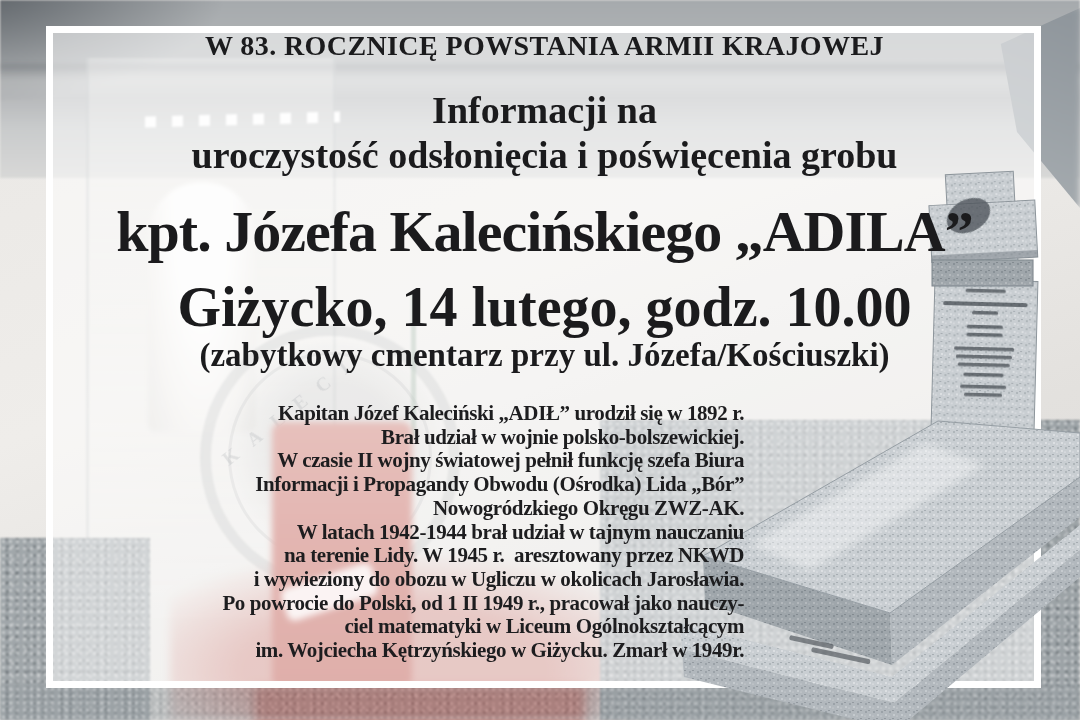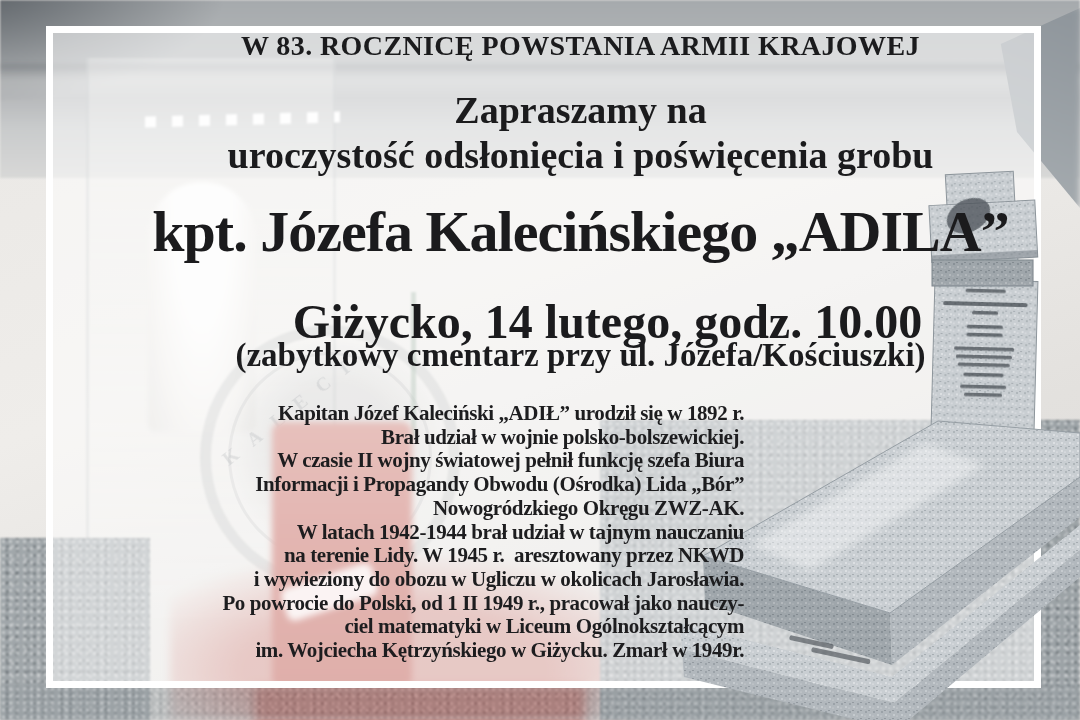--- a/index.html
+++ b/index.html
@@ -57,26 +57,26 @@
   .gravel-br{left:600px;top:420px;width:480px;height:300px;z-index:1;filter:blur(1px);opacity:.95;}
   .gravel-bl{left:0;top:538px;width:150px;height:182px;z-index:1;filter:blur(1px);opacity:.9;}
   .gravel-bb{left:0;top:686px;width:1080px;height:34px;z-index:1;filter:blur(1px);opacity:.55;}
   
   .wash{left:53px;top:33px;width:981px;height:648px;z-index:2;background:rgba(255,255,255,.52);}
   
   .frame{left:46px;top:26px;width:995px;height:662px;z-index:3;border:7px solid #ffffff;box-sizing:border-box;}
   
   .tomb{left:640px;top:165px;width:440px;height:556px;z-index:4;}
   
-  .txt{left:46px;width:997px;text-align:center;z-index:5;color:#1b1b1d;font-weight:700;margin-left:36px;}
+  .txt{left:46px;width:997px;text-align:center;z-index:5;color:#1b1b1d;font-weight:700;}
   .t-anniv{top:30px;font-size:28px;letter-spacing:.4px;}
   .t-inv1{top:88px;font-size:38px;}
   .t-inv2{top:133px;font-size:38px;}
   .t-head{top:198px;font-size:58px;letter-spacing:-1px;}
-  .t-event{top:294px;font-size:48px;padding-left:27px;}
+  .t-event{top:275px;font-size:56px;}
   .t-venue{top:337px;font-size:33px;}
   .t-bio{left:64px;top:402px;width:680px;text-align:right;z-index:5;color:#1d1d1f;
     font-size:21px;line-height:23.7px;font-weight:700;letter-spacing:-.4px;white-space:pre-wrap;}
 </style>
 </head>
 <body>
 
 <div class="poster">
 
   <div class="layer band-top"></div>
@@ -165,21 +165,21 @@
     <polygon points="250,448 440,312 440,352 252,500" fill="url(#grm)"></polygon>
     <polygon points="63,391 298,256 440,268 440,312 250,448" fill="url(#gr)" stroke="#969ea4" stroke-width="1"></polygon>
     <polygon points="110,380 285,278 345,300 170,405" fill="#ffffff" opacity=".4" filter="url(#soft2)"></polygon>
     <g fill="#343b42" opacity=".55" filter="url(#soft)">
       <rect x="150" y="470" width="45" height="5" rx="2" transform="rotate(12 150 470)"></rect>
       <rect x="172" y="482" width="60" height="5" rx="2" transform="rotate(12 172 482)"></rect>
     </g>
   </svg>
 
   <div class="layer txt t-anniv">W 83. ROCZNICĘ POWSTANIA ARMII KRAJOWEJ</div>
-  <div class="layer txt t-inv1">Zapraszamy na</div>
+  <div class="layer txt t-inv1">Informacji na</div>
   <div class="layer txt t-head">kpt. Józefa Kalecińskiego „ADILA”</div>
   <div class="layer txt t-inv2">uroczystość odsłonięcia i poświęcenia grobu</div>
   <div class="layer txt t-event">Giżycko, 14 lutego, godz. 10.00</div>
   <div class="layer txt t-venue">(zabytkowy cmentarz przy ul. Józefa/Kościuszki)</div>
   <div class="layer t-bio">Kapitan Józef Kaleciński „ADIŁ” urodził się w 1892 r.
 Brał udział w wojnie polsko-bolszewickiej.
 W czasie II wojny światowej pełnił funkcję szefa Biura
 Informacji i Propagandy Obwodu (Ośrodka) Lida „Bór”
 Nowogródzkiego Okręgu ZWZ-AK.
 W latach 1942-1944 brał udział w tajnym nauczaniu

